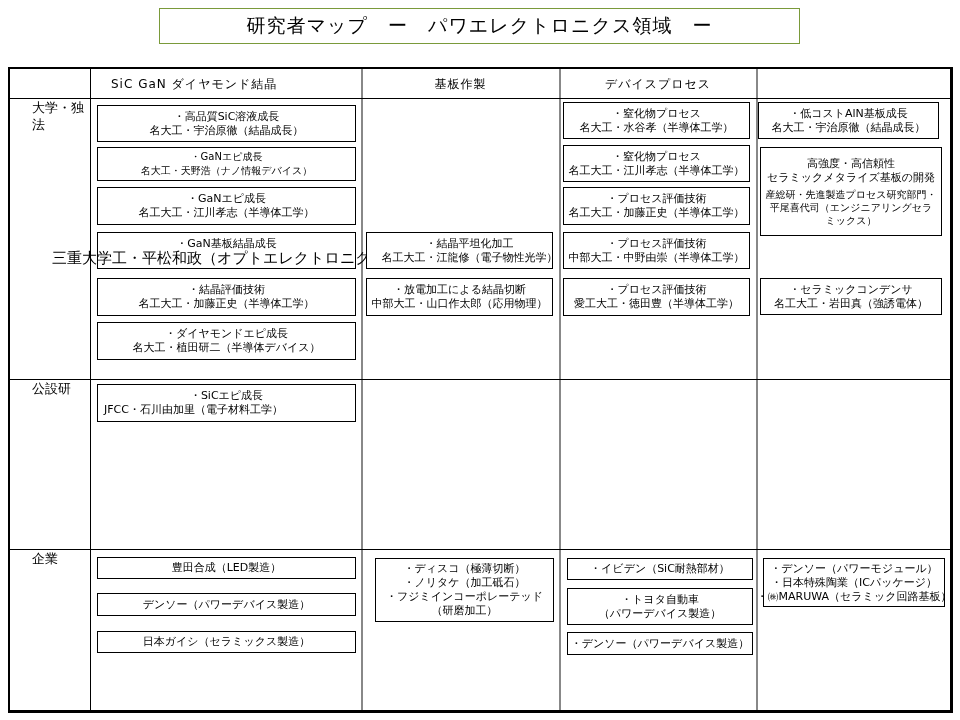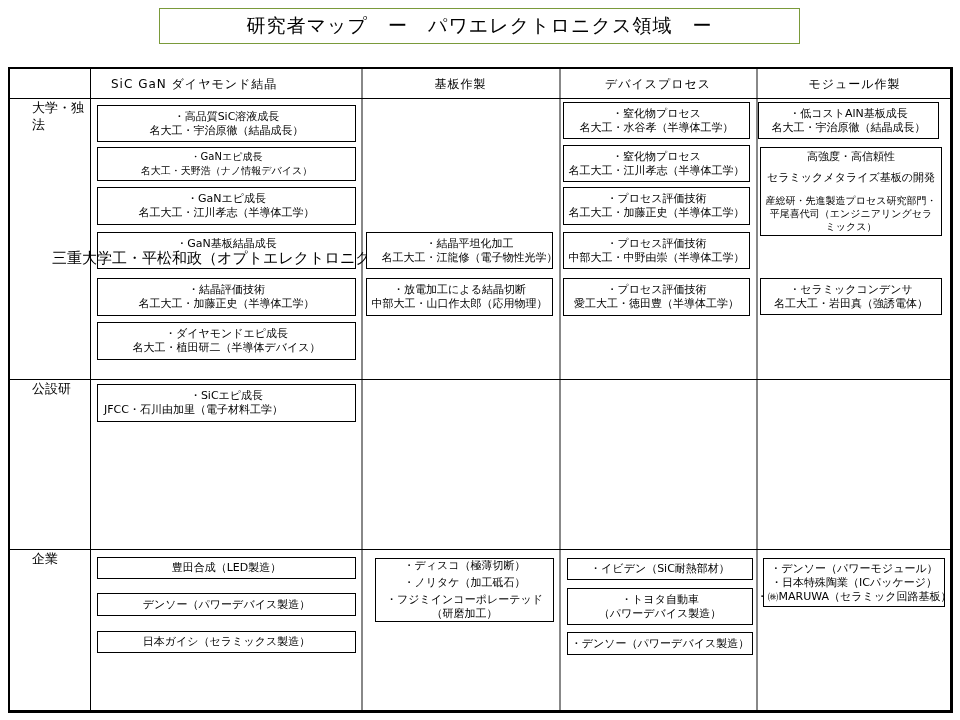--- a/index.html
+++ b/index.html
@@ -15,21 +15,21 @@
   .vline.gray { width:2px; background:#888; }
   .hline { position:absolute; left:0; right:0; height:1px; background:#000; }
   .colhead { position:absolute; top:0; height:31px; display:flex; align-items:center;
              justify-content:center; font-size:12px; letter-spacing:1px; }
   .rowhead { position:absolute; left:0; width:82px; display:flex; align-items:flex-start;
              padding-left:22px; box-sizing:border-box; font-size:13px; line-height:17px; }
   .box { position:absolute; border:1px solid #000; box-sizing:border-box; background:#fff;
          display:flex; flex-direction:column; align-items:center; justify-content:center;
          font-size:11px; line-height:14px; text-align:center; white-space:nowrap; }
   .box .small { font-size:10px; }
-  .box.wrap { white-space:normal;justify-content:space-between; }
+  .box.wrap { white-space:normal; }
   .box .l { display:block; }
 </style>
 </head>
 <body>
 
 <div class="title-box">研究者マップ　ー　パワエレクトロニクス領域　ー</div>
 
 <div class="grid">
 
   <div class="vline" style="left:80px"></div>
@@ -37,21 +37,20 @@
   <div class="vline gray" style="left:549px"></div>
   <div class="vline gray" style="left:746px"></div>
 
   <div class="hline" style="top:29px"></div>
   <div class="hline" style="top:310px"></div>
   <div class="hline" style="top:480px"></div>
 
   <div class="colhead" style="left:352px;width:197px;">基板作製</div>
   <div class="colhead" style="left:81px;width:200px;justify-content:flex-start;padding-left:20px;">SiC GaN ダイヤモンド結晶</div>
   <div class="colhead" style="left:550px;width:196px;">デバイスプロセス</div>
-  <div class="colhead" style="left:747px;width:195px;">モジュール作製</div>
 
   <div class="rowhead" style="top:30px;height:280px;">
     <div><span class="l">大学・</span><span class="l">独法</span></div>
   </div>
   <div class="rowhead" style="top:311px;height:138px;">
     <span>公設研</span>
   </div>
   <div class="rowhead" style="top:481px;height:150px;">
     <span>企業</span>
   </div>

